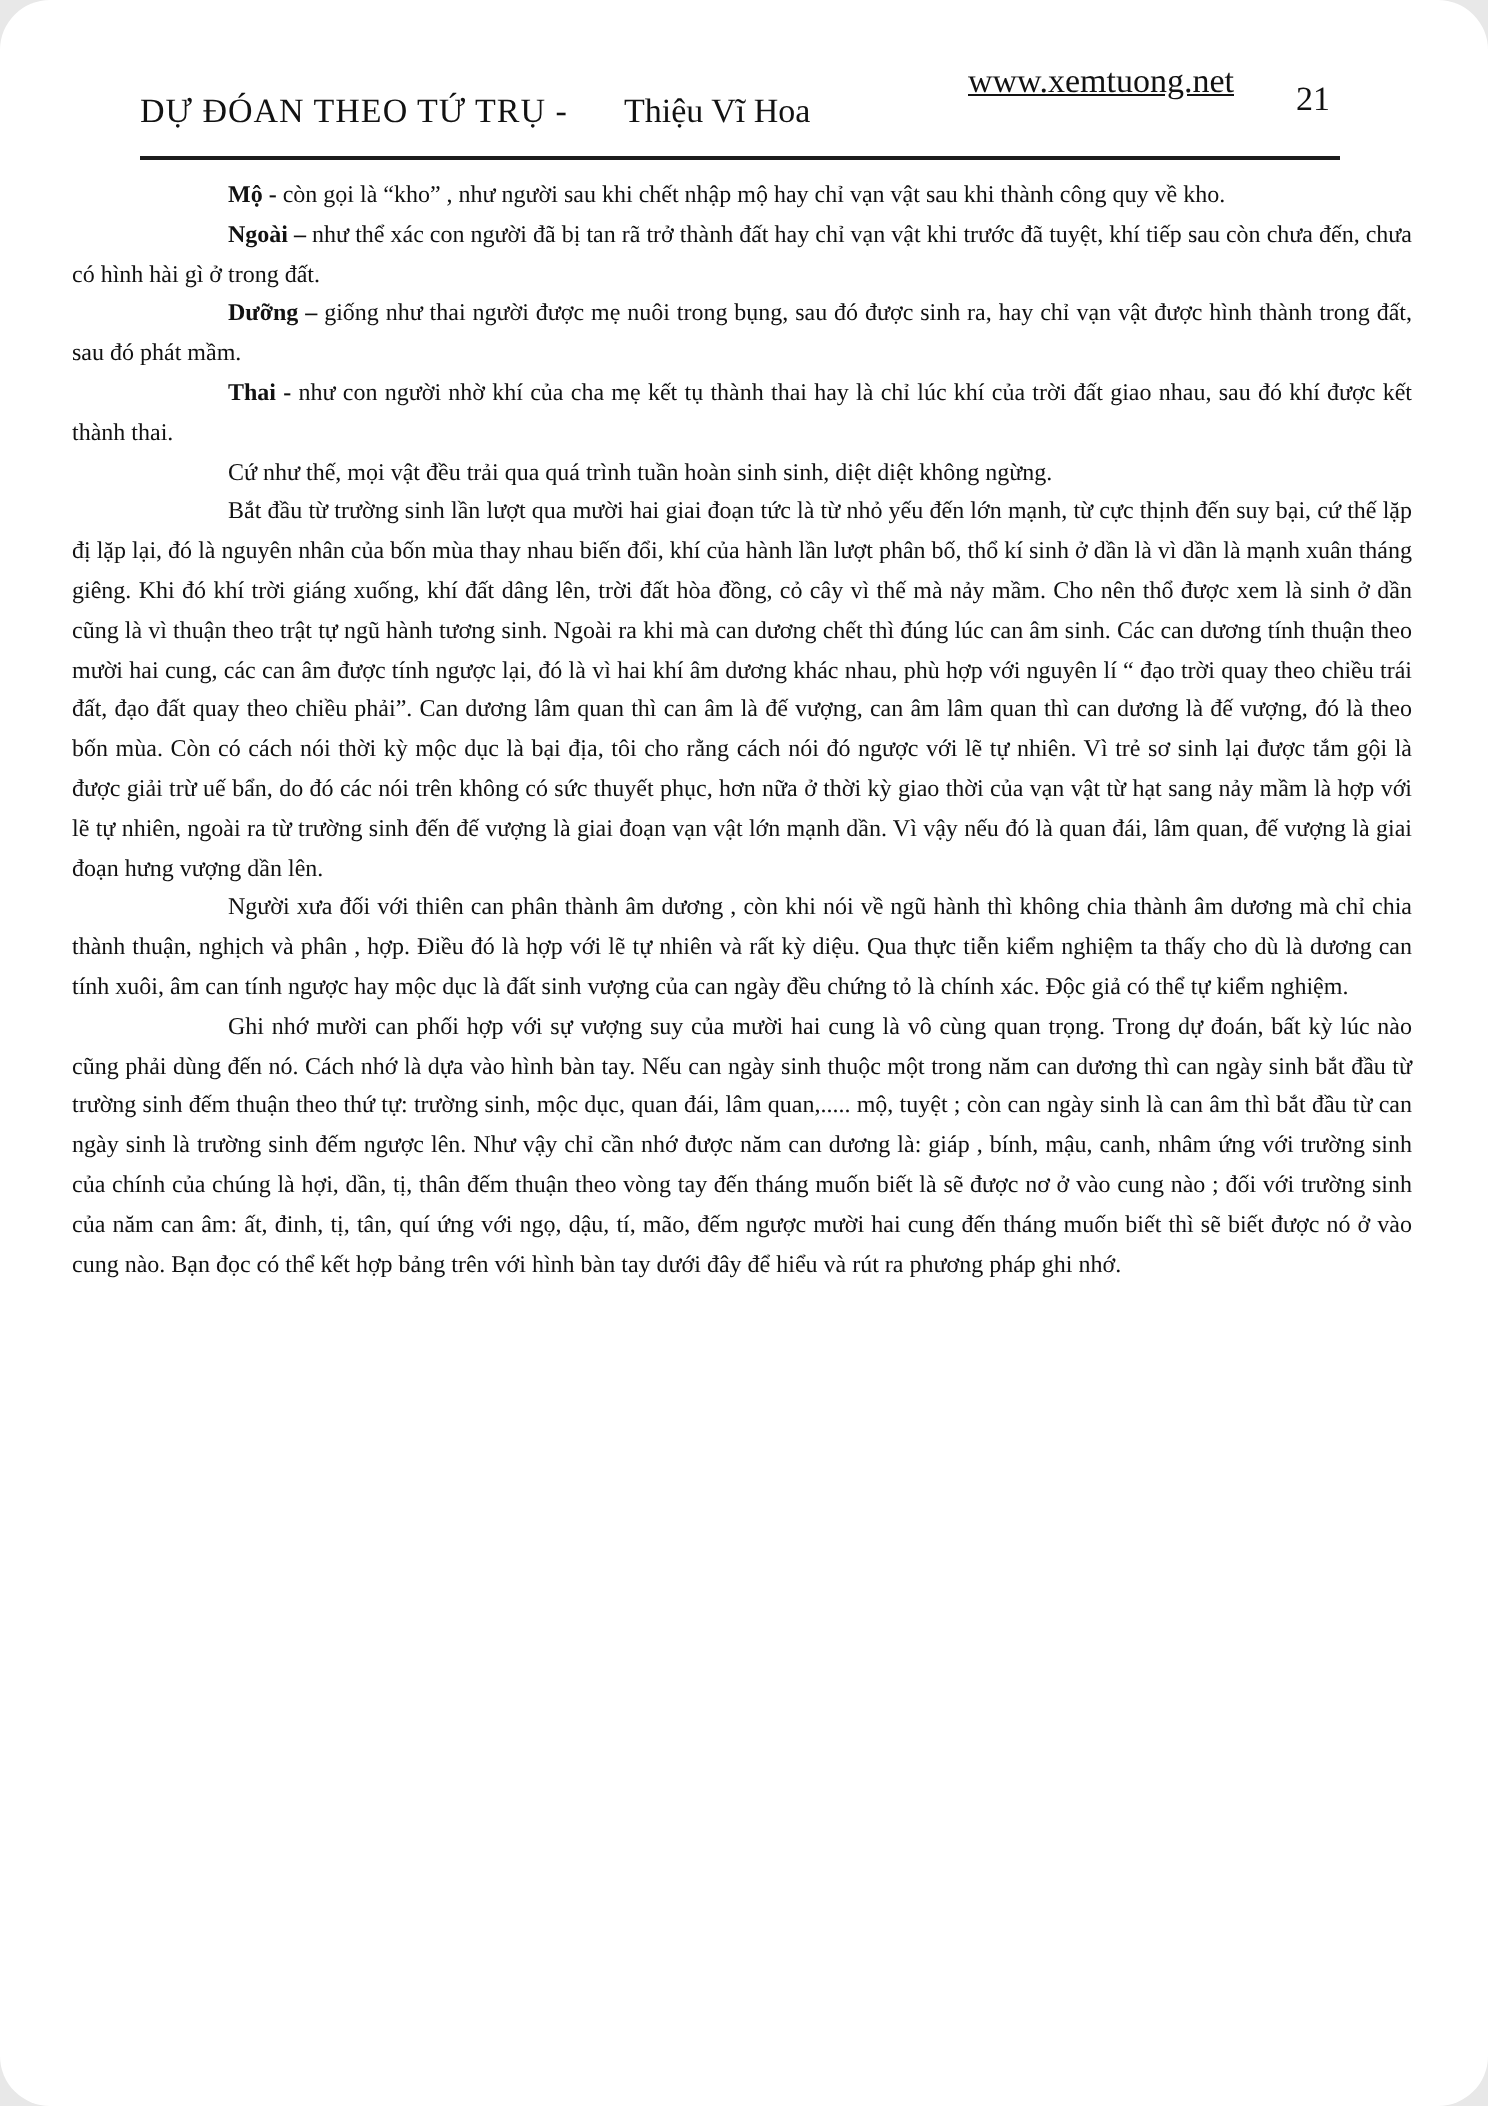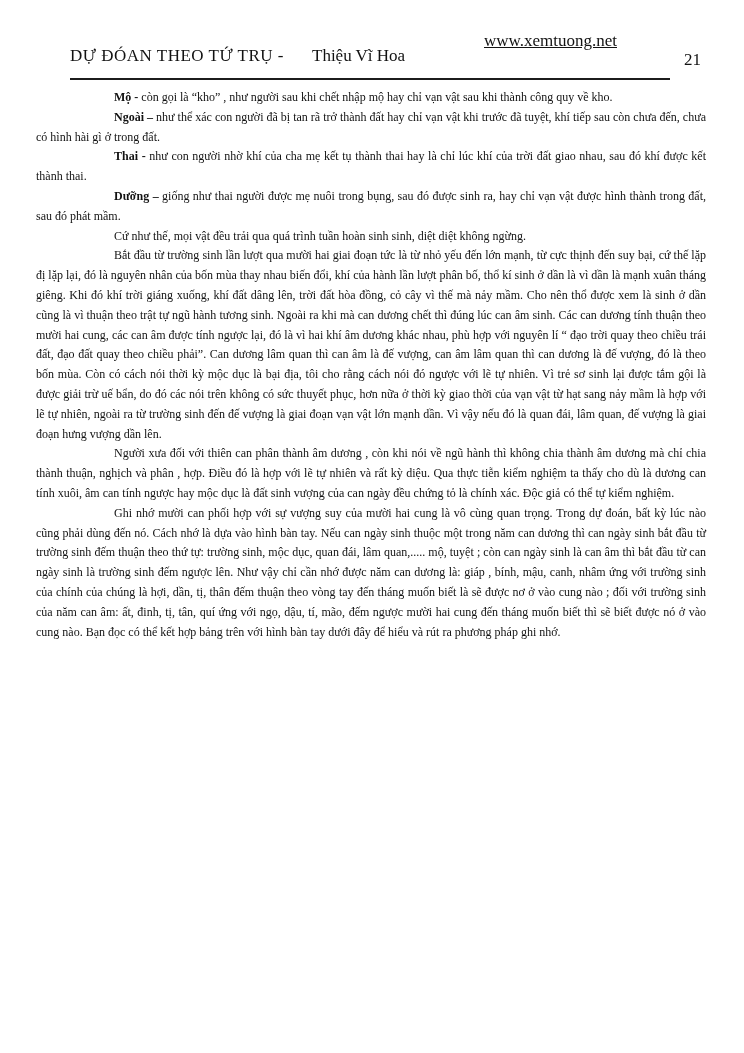--- a/index.html
+++ b/index.html
@@ -9,30 +9,31 @@
   }
   .page {
     position: relative;
     width: 744px;
     height: 1053px;
     margin: 0 auto;
     background: #ffffff;
     color: #121212;
     font-family: "Liberation Serif", "DejaVu Serif", serif;
     overflow: hidden;
+    border-radius: 25px;
   }
   .page-header {
     position: relative;
     height: 82px;
     font-size: 17px;
   }
   .hdr-title   { position: absolute; left: 70px;  top: 46px; letter-spacing: 0.5px; white-space: nowrap; }
   .hdr-author  { position: absolute; left: 312px; top: 46px; white-space: nowrap; }
   .hdr-site    { position: absolute; left: 484px; top: 31px; text-decoration: underline; white-space: nowrap; }
-  .hdr-pagenum { position: absolute; left: 648px; top: 50px; margin-left: 36px; }
+  .hdr-pagenum { position: absolute; left: 648px; top: 40px; }
   .hdr-rule {
     position: absolute;
     left: 70px;
     top: 78px;
     width: 600px;
     height: 2px;
     background: #1c1c1c;
   }
   .page-body {
     margin: 6px 38px 0 36px; 
@@ -58,21 +59,21 @@
     <span class="hdr-title">DỰ ĐÓAN THEO TỨ TRỤ -</span>
     <span class="hdr-author">Thiệu Vĩ  Hoa</span>
     <span class="hdr-site">www.xemtuong.net</span>
     <span class="hdr-pagenum">21</span>
     <div class="hdr-rule"></div>
   </div>
 
   <div class="page-body">
     <p><b>Mộ -</b><span> còn gọi là “kho” , như  người sau khi chết nhập  mộ hay chỉ vạn vật sau khi thành công quy về kho.</span></p>
     <p><b>Ngoài –</b><span> như thể xác con người đã bị tan rã trở thành đất hay chỉ vạn vật khi trước đã tuyệt, khí tiếp sau còn chưa đến, chưa có hình hài gì ở trong đất.</span></p>
+    <p><b>Dưỡng –</b><span> giống như thai người được mẹ nuôi trong bụng, sau đó được sinh ra, hay chỉ vạn vật được hình thành trong đất, sau đó phát mầm.</span></p>
     <p><b>Thai -</b><span> như  con người  nhờ khí của cha mẹ kết tụ thành thai hay là chỉ lúc khí của trời đất giao nhau, sau đó khí được kết thành thai.</span></p>
-    <p><b>Dưỡng –</b><span> giống như thai người được mẹ nuôi trong bụng, sau đó được sinh ra, hay chỉ vạn vật được hình thành trong đất, sau đó phát mầm.</span></p>
     <p><b></b><span>Cứ như thế, mọi vật đều trải qua quá trình tuần hoàn sinh sinh, diệt diệt không ngừng.</span></p>
     <p><b></b><span>Bắt đầu từ trường sinh lần lượt qua mười hai giai đoạn tức là từ nhỏ yếu đến lớn mạnh, từ cực thịnh đến suy bại, cứ thế lặp đị lặp lại, đó là nguyên nhân của bốn mùa thay nhau biến đổi, khí của hành lần lượt phân bố, thổ kí sinh ở dần là vì dần là mạnh xuân tháng giêng. Khi đó khí trời giáng xuống, khí đất dâng lên, trời đất hòa đồng, cỏ cây vì thế mà nảy mầm. Cho nên thổ được xem là sinh ở dần cũng là vì thuận theo trật tự ngũ hành tương sinh. Ngoài ra khi mà can dương chết thì đúng lúc can âm sinh. Các can dương tính thuận theo mười hai cung, các can âm được tính ngược lại, đó là vì hai khí âm dương khác nhau, phù hợp với nguyên lí “ đạo trời quay theo chiều trái đất, đạo đất quay theo chiều phải”. Can dương lâm quan thì can âm là đế vượng, can âm lâm quan thì can dương là đế vượng, đó là theo bốn mùa. Còn có cách nói thời kỳ mộc dục là bại địa, tôi cho rằng cách nói đó ngược với lẽ tự nhiên. Vì trẻ sơ sinh lại được tắm gội là được giải trừ  uế bẩn, do đó các nói trên không có sức thuyết phục, hơn nữa ở thời kỳ giao thời của vạn vật từ hạt sang nảy mầm là hợp với lẽ tự nhiên, ngoài ra từ trường sinh đến đế vượng là giai đoạn vạn vật lớn mạnh dần. Vì vậy nếu đó là quan đái, lâm quan, đế vượng là giai đoạn hưng  vượng dần lên.</span></p>
     <p><b></b><span>Người xưa đối với thiên can phân thành âm dương , còn khi nói về ngũ hành thì không chia thành âm dương mà chỉ chia thành thuận, nghịch và phân , hợp. Điều đó là hợp với lẽ tự nhiên và rất kỳ diệu. Qua thực tiễn kiểm nghiệm ta thấy cho dù là dương can tính xuôi, âm can tính ngược hay mộc dục là đất sinh vượng của can ngày đều chứng tỏ là chính xác. Độc giả có thể tự kiểm nghiệm.</span></p>
     <p><b></b><span>Ghi nhớ mười can phối hợp với sự vượng suy của mười hai cung là vô cùng quan trọng. Trong dự đoán, bất kỳ lúc nào cũng phải dùng đến nó. Cách nhớ là dựa vào hình bàn tay. Nếu can ngày sinh thuộc một trong năm can dương thì can ngày sinh bắt đầu từ trường sinh đếm thuận theo thứ tự: trường sinh, mộc dục, quan đái, lâm quan,..... mộ, tuyệt ; còn can ngày sinh là can âm thì bắt đầu từ can ngày sinh là trường sinh đếm ngược lên. Như vậy chỉ cần nhớ được năm can dương là: giáp , bính, mậu, canh, nhâm ứng với trường sinh của chính của chúng là hợi, dần, tị, thân đếm thuận theo vòng tay đến tháng muốn biết là sẽ được nơ ở vào cung nào ; đối với trường sinh của năm can âm: ất, đinh, tị, tân, quí ứng với ngọ, dậu, tí, mão, đếm ngược mười hai cung đến tháng muốn biết thì sẽ biết được nó ở vào cung nào. Bạn đọc có thể kết hợp bảng trên với hình bàn tay dưới đây để hiểu và rút ra phương pháp ghi nhớ.</span></p>
   </div>
 
 </div>
 
 </body></html>

